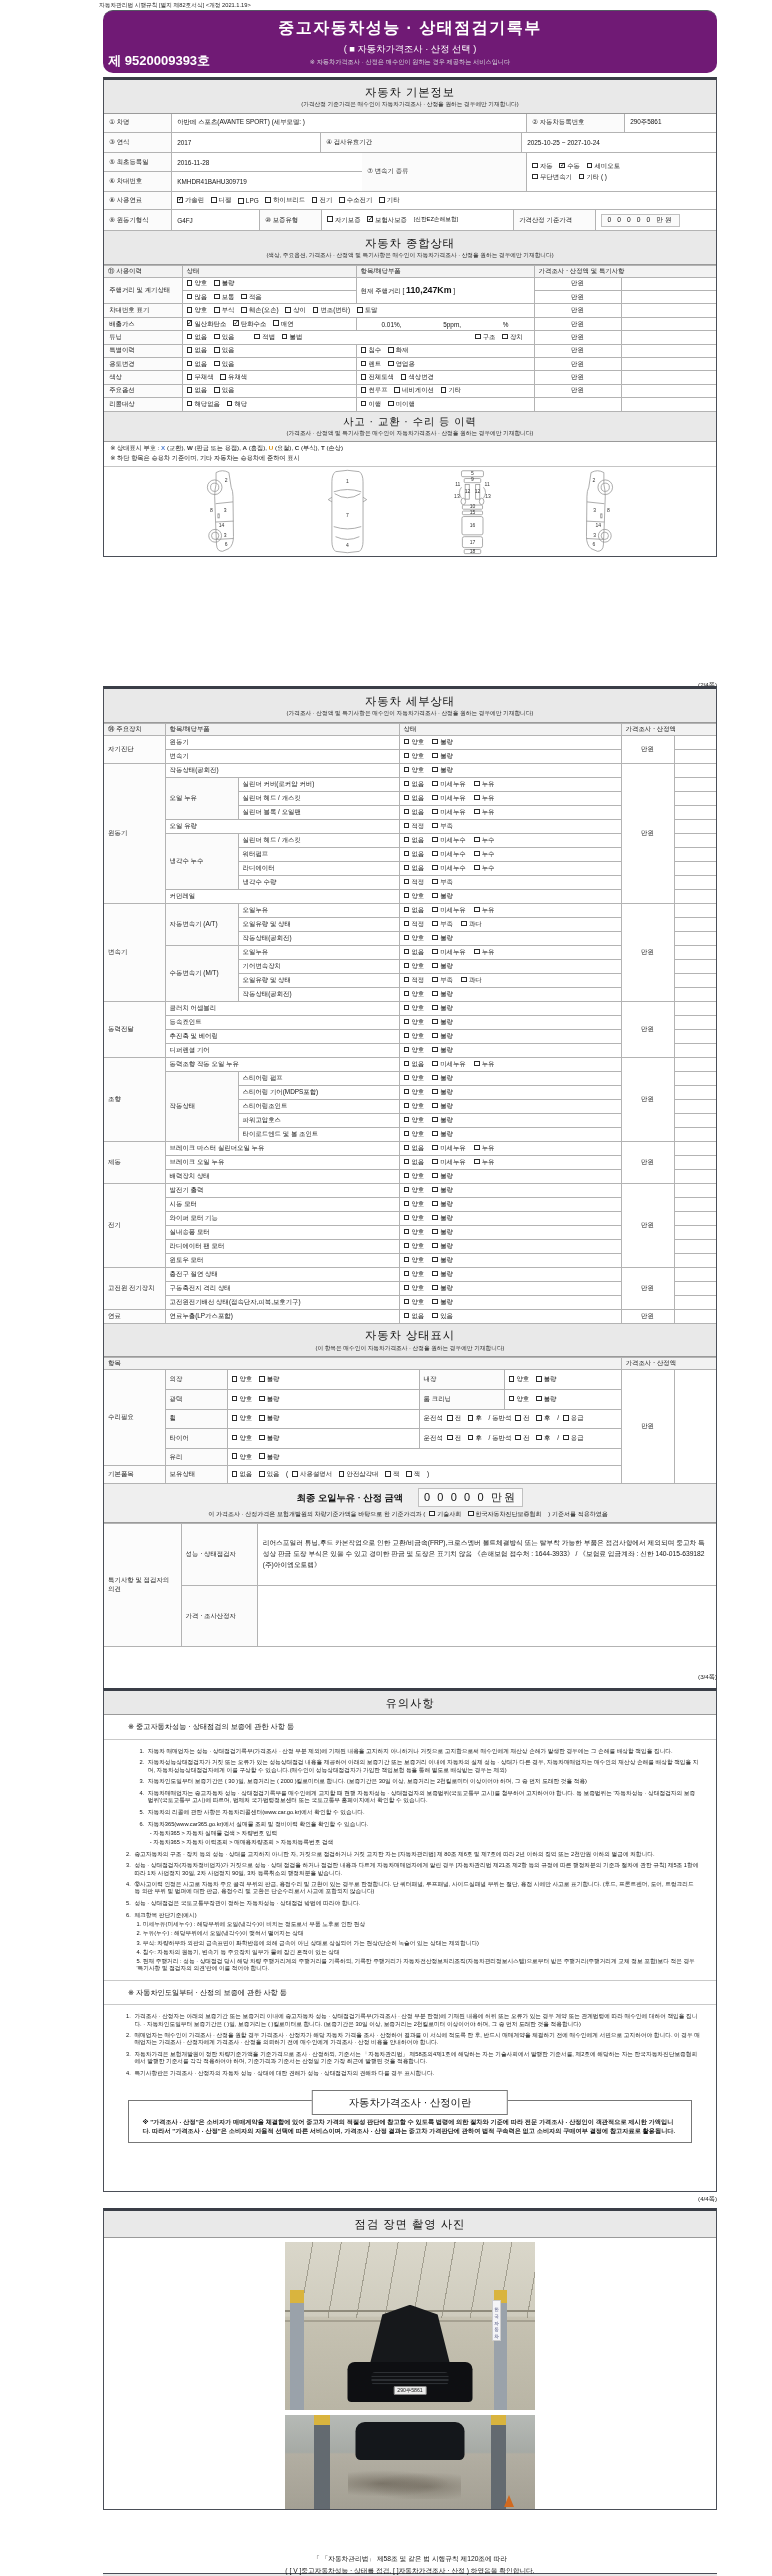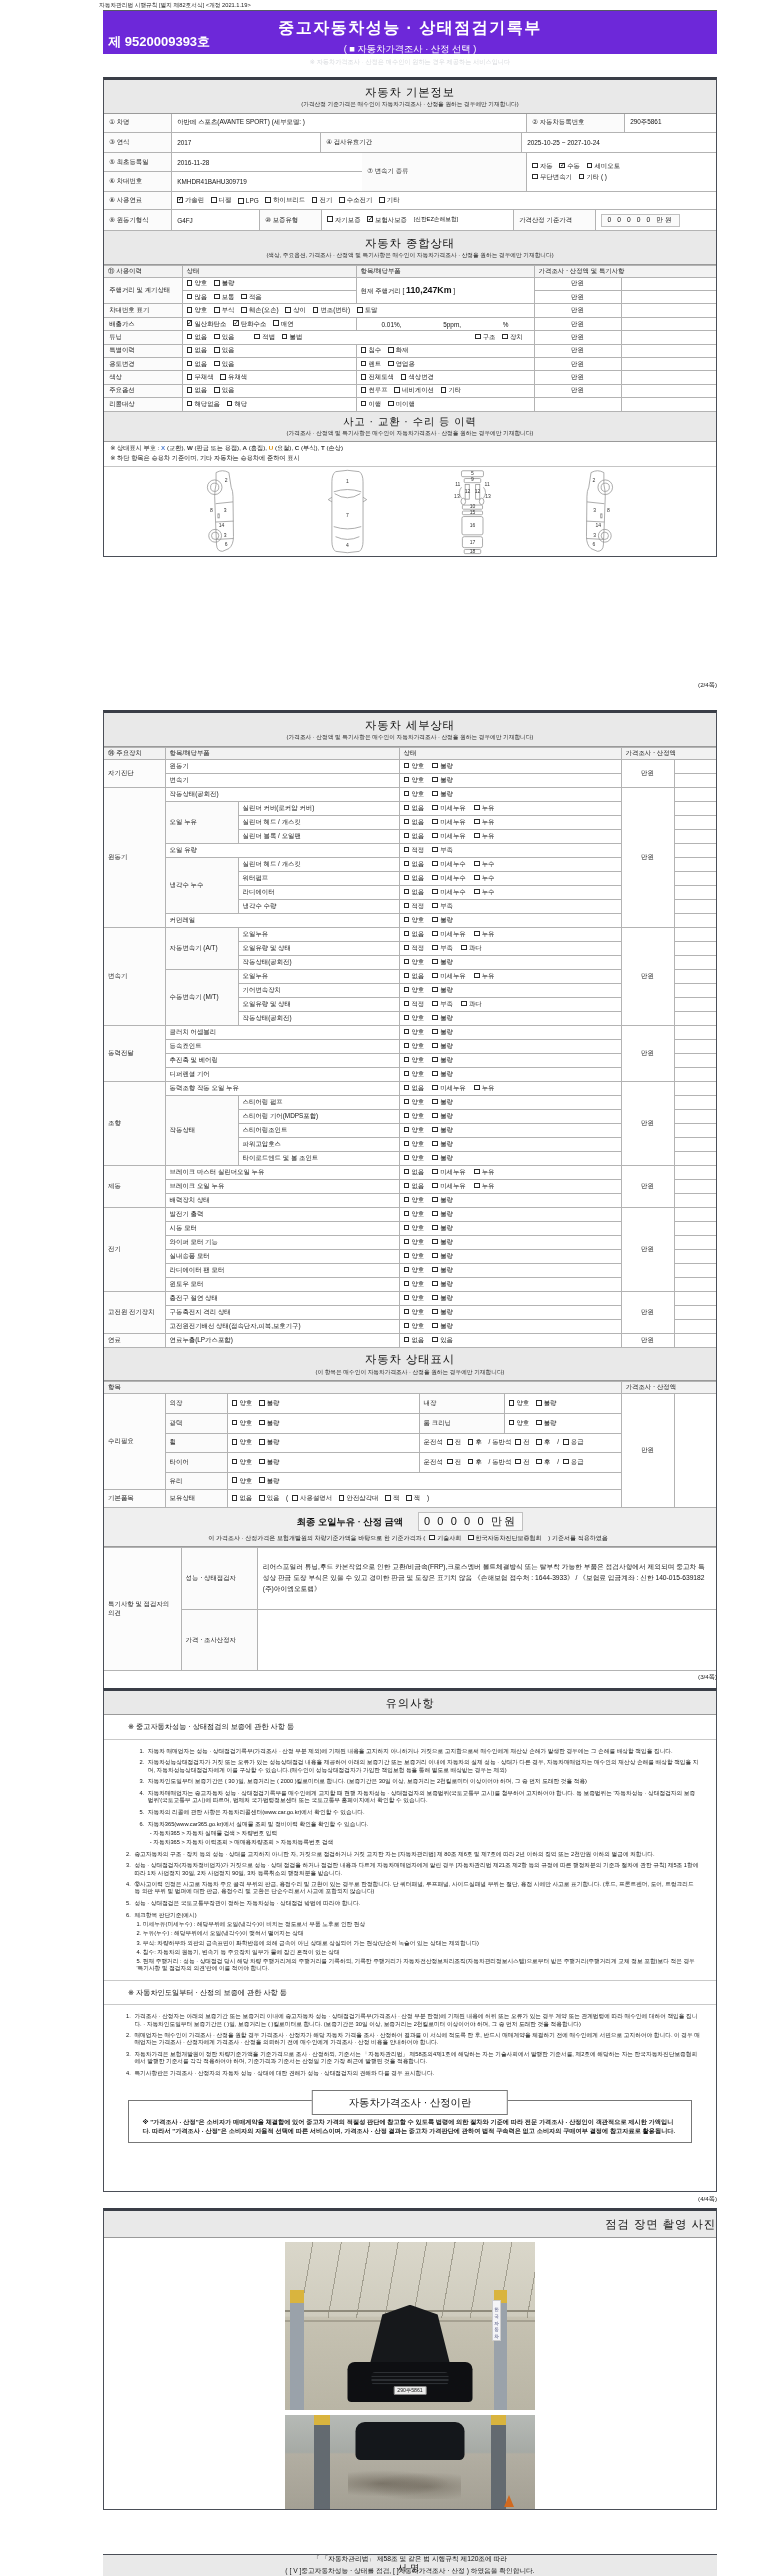--- a/index.html
+++ b/index.html
@@ -2,21 +2,21 @@
 <html style="font-size:8.2px"><head>
 <meta charset="utf-8">
 <style>
   * { box-sizing: border-box; margin: 0; padding: 0; }
   html,body { width:773px; height:2576px; background:#fff; overflow:hidden;
     font-family:"Liberation Sans","DejaVu Sans",sans-serif; color:#111; }
   .abs { position:absolute; left:103px; width:614px; }
   .topnote { position:absolute; left:99px; top:1.5px; font-size:5.7px; color:#222; }
 
   
-  .titlebar { background:#6d28d9; color:#fff; height:44px; position:relative; border-top:1.5px solid #555a63; }
+  .titlebar { background:#701a75; color:#fff; height:63px; position:relative; border-top:1.5px solid #555a63;border-radius:10px; }
   .t1 { text-align:center; font-size:16px; font-weight:bold; letter-spacing:1.5px; padding-top:7.2px; }
   .t2 { text-align:center; font-size:9.3px; margin-top:3.1px; }
   .t3 { text-align:center; font-size:6.2px; color:#d8dade; margin-top:2.1px; }
   .docno { position:absolute; left:5.2px; bottom:3.1px; font-size:13px; font-weight:bold; }
 
   
   .bigbox { border:1px solid #4a4e57; border-top:3.6px solid #3a3e47; background:#fff; overflow:hidden; }
   .sechead { background:#e9e9e9; border-bottom:0.5px solid #9a9a9a; text-align:center; padding:4.6px 0 3.6px; }
   .sect { font-size:11.3px; letter-spacing:1px; color:#111; }
   .secsub { font-size:5.7px; margin-top:1.5px; color:#222; }
@@ -80,21 +80,21 @@
   .nitem { display:flex; margin-bottom:4.6px; }
   .nno { flex:0 0 12.4px; text-align:right; margin-right:3.6px; }
   .ntext { flex:1; }
   .indented { margin-left:13.4px; }
   .nsub { margin:2.1px 0 0 2.1px; }
   .infobox { position:relative; border:0.5px solid #777; margin:15.5px 24px 6.2px; padding:15.5px 13.4px 6.2px; }
   .ib-title { position:absolute; top:-11.3px; left:50%; transform:translateX(-50%); background:#fff; border:0.5px solid #777; padding:4.6px 36px; font-size:10.3px; white-space:nowrap; }
   .ib-text { font-size:6.2px; line-height:1.5; font-weight:bold; color:#1a1a1a; }
 
   
-  .photobox .sechead { padding:6.2px 0 5.2px;text-align:right; }
+  .photobox .sechead { padding:6.2px 0 5.2px; }
   .photo { width:250px; margin:4.1px auto 0; position:relative; overflow:hidden; background:#c9c5b6; }
   .p1 { height:168px; background:linear-gradient(#dad7ca 0%,#cfccbe 44%,#c6c2b2 45%,#b9b5a5 100%); }
   .beams { position:absolute; left:0; top:0; right:0; height:45%; background:repeating-linear-gradient(100deg, rgba(120,116,100,0) 0 27px, rgba(120,116,100,.55) 27px 28px); }
   .rail { position:absolute; left:0; right:0; height:2.1px; background:#8f8b7c; }
   .pillar { position:absolute; top:28%; bottom:0; width:13.4px; background:#9aa2aa; }
   .pillar::before { content:""; position:absolute; top:0; left:0; right:0; height:13.4px; background:#d9b43e; }
   .sign-strip { position:absolute; right:34px; top:34%; background:#f4f4f7; color:#333a6b; writing-mode:vertical-rl; font-size:4.6px; letter-spacing:2.1px; padding:3.1px 1px; border:0.5px solid #ccc; }
   .carhood { position:absolute; left:50%; top:37%; transform:translateX(-50%); width:92px; height:61px; background:#16181b; clip-path:polygon(50% 0,80% 16%,94% 100%,6% 100%,20% 16%); }
   .carbody { position:absolute; left:50%; top:71%; transform:translateX(-50%); width:125px; height:40px; background:#0e0f12; border-radius:7.2px 7.2px 4.1px 4.1px; }
   .grille { position:absolute; left:50%; top:77%; transform:translateX(-50%); width:77px; height:13.4px; background:repeating-linear-gradient(#2c2f33 0 1.5px,#101114 1.5px 3.6px); border-radius:4.1px; }
@@ -449,21 +449,21 @@
             <td class="items">
               <div><span class="opt"><span class="cb"></span>15.대쉬패널</span><span class="opt"><span class="cb"></span>16.플로어패널</span></div>
             </td>
           </tr>
         </tbody>
     </table>
   </div>
 
   <div class="marker" style="top:681px;left:655px">(2/4쪽)</div>
 
-  <div class="bigbox abs" style="top:710px;height:1198px">
+  <div class="bigbox abs" style="top:686px;height:1198px">
 
     <div class="sechead">
       <div class="sect">자동차 세부상태</div>
       <div class="secsub">(가격조사 · 산정액 및 특기사항은 매수인이 자동차가격조사 · 산정을 원하는 경우에만 기재합니다)</div>
     </div>
 
     <table class="dtable">
       <colgroup>
           <col style="width:61px">
           <col style="width:73px">

